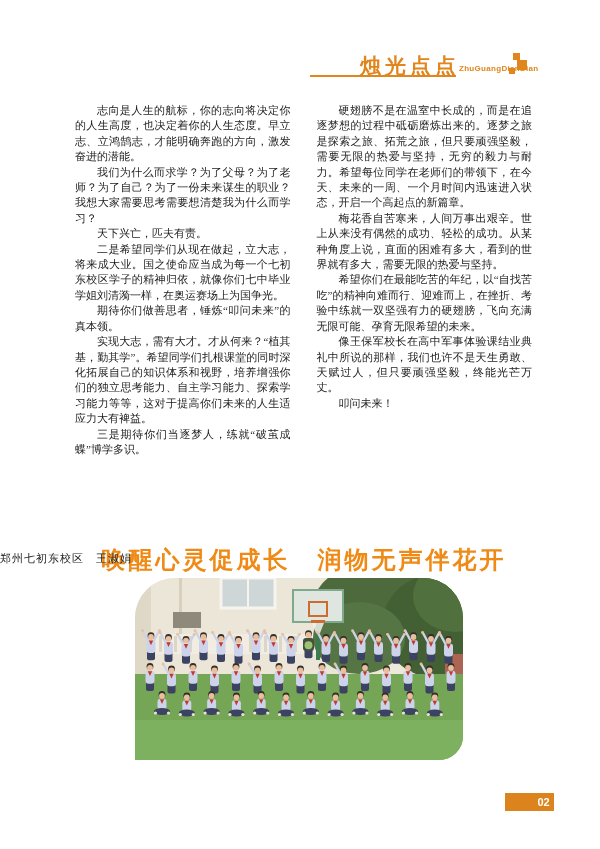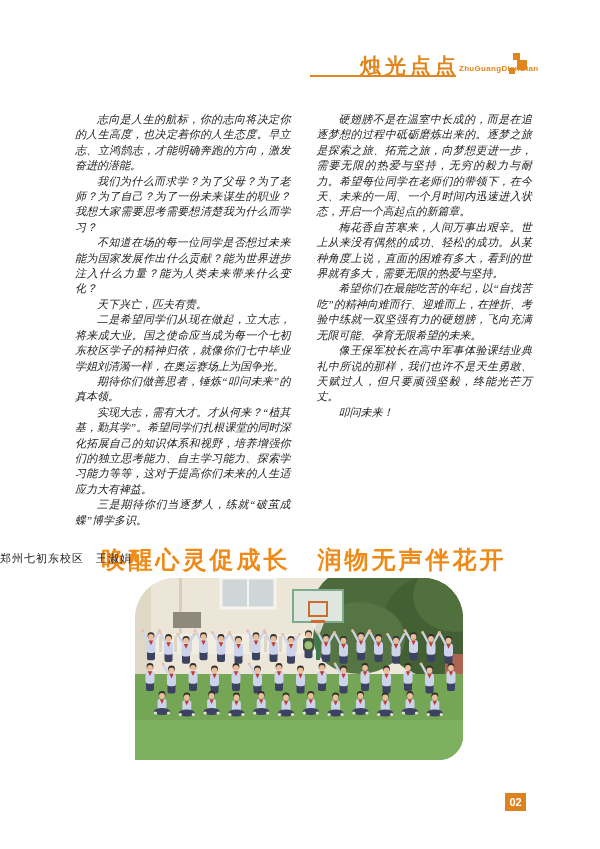--- a/index.html
+++ b/index.html
@@ -11,66 +11,65 @@
   .header-title{position:absolute;left:360px;top:52px;font-size:21px;font-weight:bold;
         color:#e0861c;letter-spacing:4px;white-space:nowrap;}
   .header-pinyin{position:absolute;left:459px;top:64px;font-size:8px;font-weight:bold;color:#e0861c;
         font-family:"Liberation Sans","DejaVu Sans",sans-serif;letter-spacing:0.3px;}
   .sq{position:absolute;background:#e0861c;}
   .sq1{left:513px;top:53px;width:7px;height:7px;}
   .sq2{left:517px;top:60px;width:10px;height:10px;}
   .sq3{left:509px;top:68px;width:6px;height:6px;}
 
   
-  .columns{position:absolute;left:75px;top:112px;width:457px;display:flex;gap:26px;font-style:italic;}
+  .columns{position:absolute;left:75px;top:103px;width:457px;display:flex;gap:26px;}
   .col{width:221px;font-size:11px;line-height:15.4px;text-align:justify;color:#1c1c1c;
        letter-spacing:0;}
   .col p{margin:0;text-indent:2em;}
 
   
   .article-title{position:absolute;left:4px;top:510px;width:600px;text-align:center;
        font-size:24px;font-weight:bold;color:#ee8a15;letter-spacing:3px;white-space:nowrap;margin-top:34px;}
   .byline{position:absolute;left:0;top:551px;width:600px;text-align:left;font-size:11px;
        color:#222222;letter-spacing:1px;}
 
   
   .photo{position:absolute;left:135px;top:578px;width:328px;height:182px;
        border-radius:40px 40px 24px 0;overflow:hidden;background:#eee8db;}
   .photo svg{display:block;width:328px;height:182px;}
 
   
   .page-num{position:absolute;left:505px;top:793px;width:21px;height:18px;background:#dd831d;
        color:#ffffff;font-family:"Liberation Sans","DejaVu Sans",sans-serif;font-size:11px;
-       font-weight:bold;display:flex;align-items:center;justify-content:center;}
+       font-weight:bold;display:flex;align-items:center;justify-content:center;padding-left:28px;}
 </style>
 </head>
 <body>
 
 <div class="page">
 
   <div class="header-rule"></div>
   <div class="header-title">烛光点点</div>
   <div class="header-pinyin">ZhuGuangDianDian</div>
   <div class="sq sq1"></div>
   <div class="sq sq2"></div>
   <div class="sq sq3"></div>
 
   <div class="columns">
     <div class="col">
         <p>志向是人生的航标，你的志向将决定你的人生高度，也决定着你的人生态度。早立志、立鸿鹄志，才能明确奔跑的方向，激发奋进的潜能。</p>
         <p>我们为什么而求学？为了父母？为了老师？为了自己？为了一份未来谋生的职业？我想大家需要思考需要想清楚我为什么而学习？</p>
-        <p>不知道在场的每一位同学是否想过未来能为国家发展作出什么贡献？能为世界进步注入什么力量？能为人类未来带来什么变化？</p>
         <p>天下兴亡，匹夫有责。</p>
         <p>二是希望同学们从现在做起，立大志，将来成大业。国之使命应当成为每一个七初东校区学子的精神归依，就像你们七中毕业学姐刘清漪一样，在奥运赛场上为国争光。</p>
         <p>期待你们做善思者，锤炼“叩问未来”的真本领。</p>
         <p>实现大志，需有大才。才从何来？“植其基，勤其学”。希望同学们扎根课堂的同时深化拓展自己的知识体系和视野，培养增强你们的独立思考能力、自主学习能力、探索学习能力等等，这对于提高你们未来的人生适应力大有裨益。</p>
         <p>三是期待你们当逐梦人，练就“破茧成蝶”博学多识。</p>
       </div>
     <div class="col">
-        <p>硬翅膀不是在温室中长成的，而是在追逐梦想的过程中砥砺磨炼出来的。逐梦之旅是探索之旅、拓荒之旅，向梦想更进一步，需要无限的热爱与坚持，无穷的毅力与耐力。希望每位同学在老师们的带领下，在今天、未来的一周、一个月时间内迅速进入状态，开启一个高起点的新篇章。</p>
+        <p>硬翅膀不是在温室中长成的，而是在追逐梦想的过程中砥砺磨炼出来的。逐梦之旅是探索之旅、拓荒之旅，但只要顽强坚毅，需要无限的热爱与坚持，无穷的毅力与耐力。希望每位同学在老师们的带领下，在今天、未来的一周、一个月时间内迅速进入状态，开启一个高起点的新篇章。</p>
         <p>梅花香自苦寒来，人间万事出艰辛。世上从来没有偶然的成功、轻松的成功。从某种角度上说，直面的困难有多大，看到的世界就有多大，需要无限的热爱与坚持。</p>
         <p>希望你们在最能吃苦的年纪，以“自找苦吃”的精神向难而行、迎难而上，在挫折、考验中练就一双坚强有力的硬翅膀，飞向充满无限可能、孕育无限希望的未来。</p>
         <p>像王保军校长在高中军事体验课结业典礼中所说的那样，我们也许不是天生勇敢、天赋过人，但只要顽强坚毅，终能光芒万丈。</p>
         <p>叩问未来！</p>
       </div>
   </div>
 
   <div class="article-title">唤醒心灵促成长　润物无声伴花开</div>
   <div class="byline">郑州七初东校区　王淑娟</div>
 

